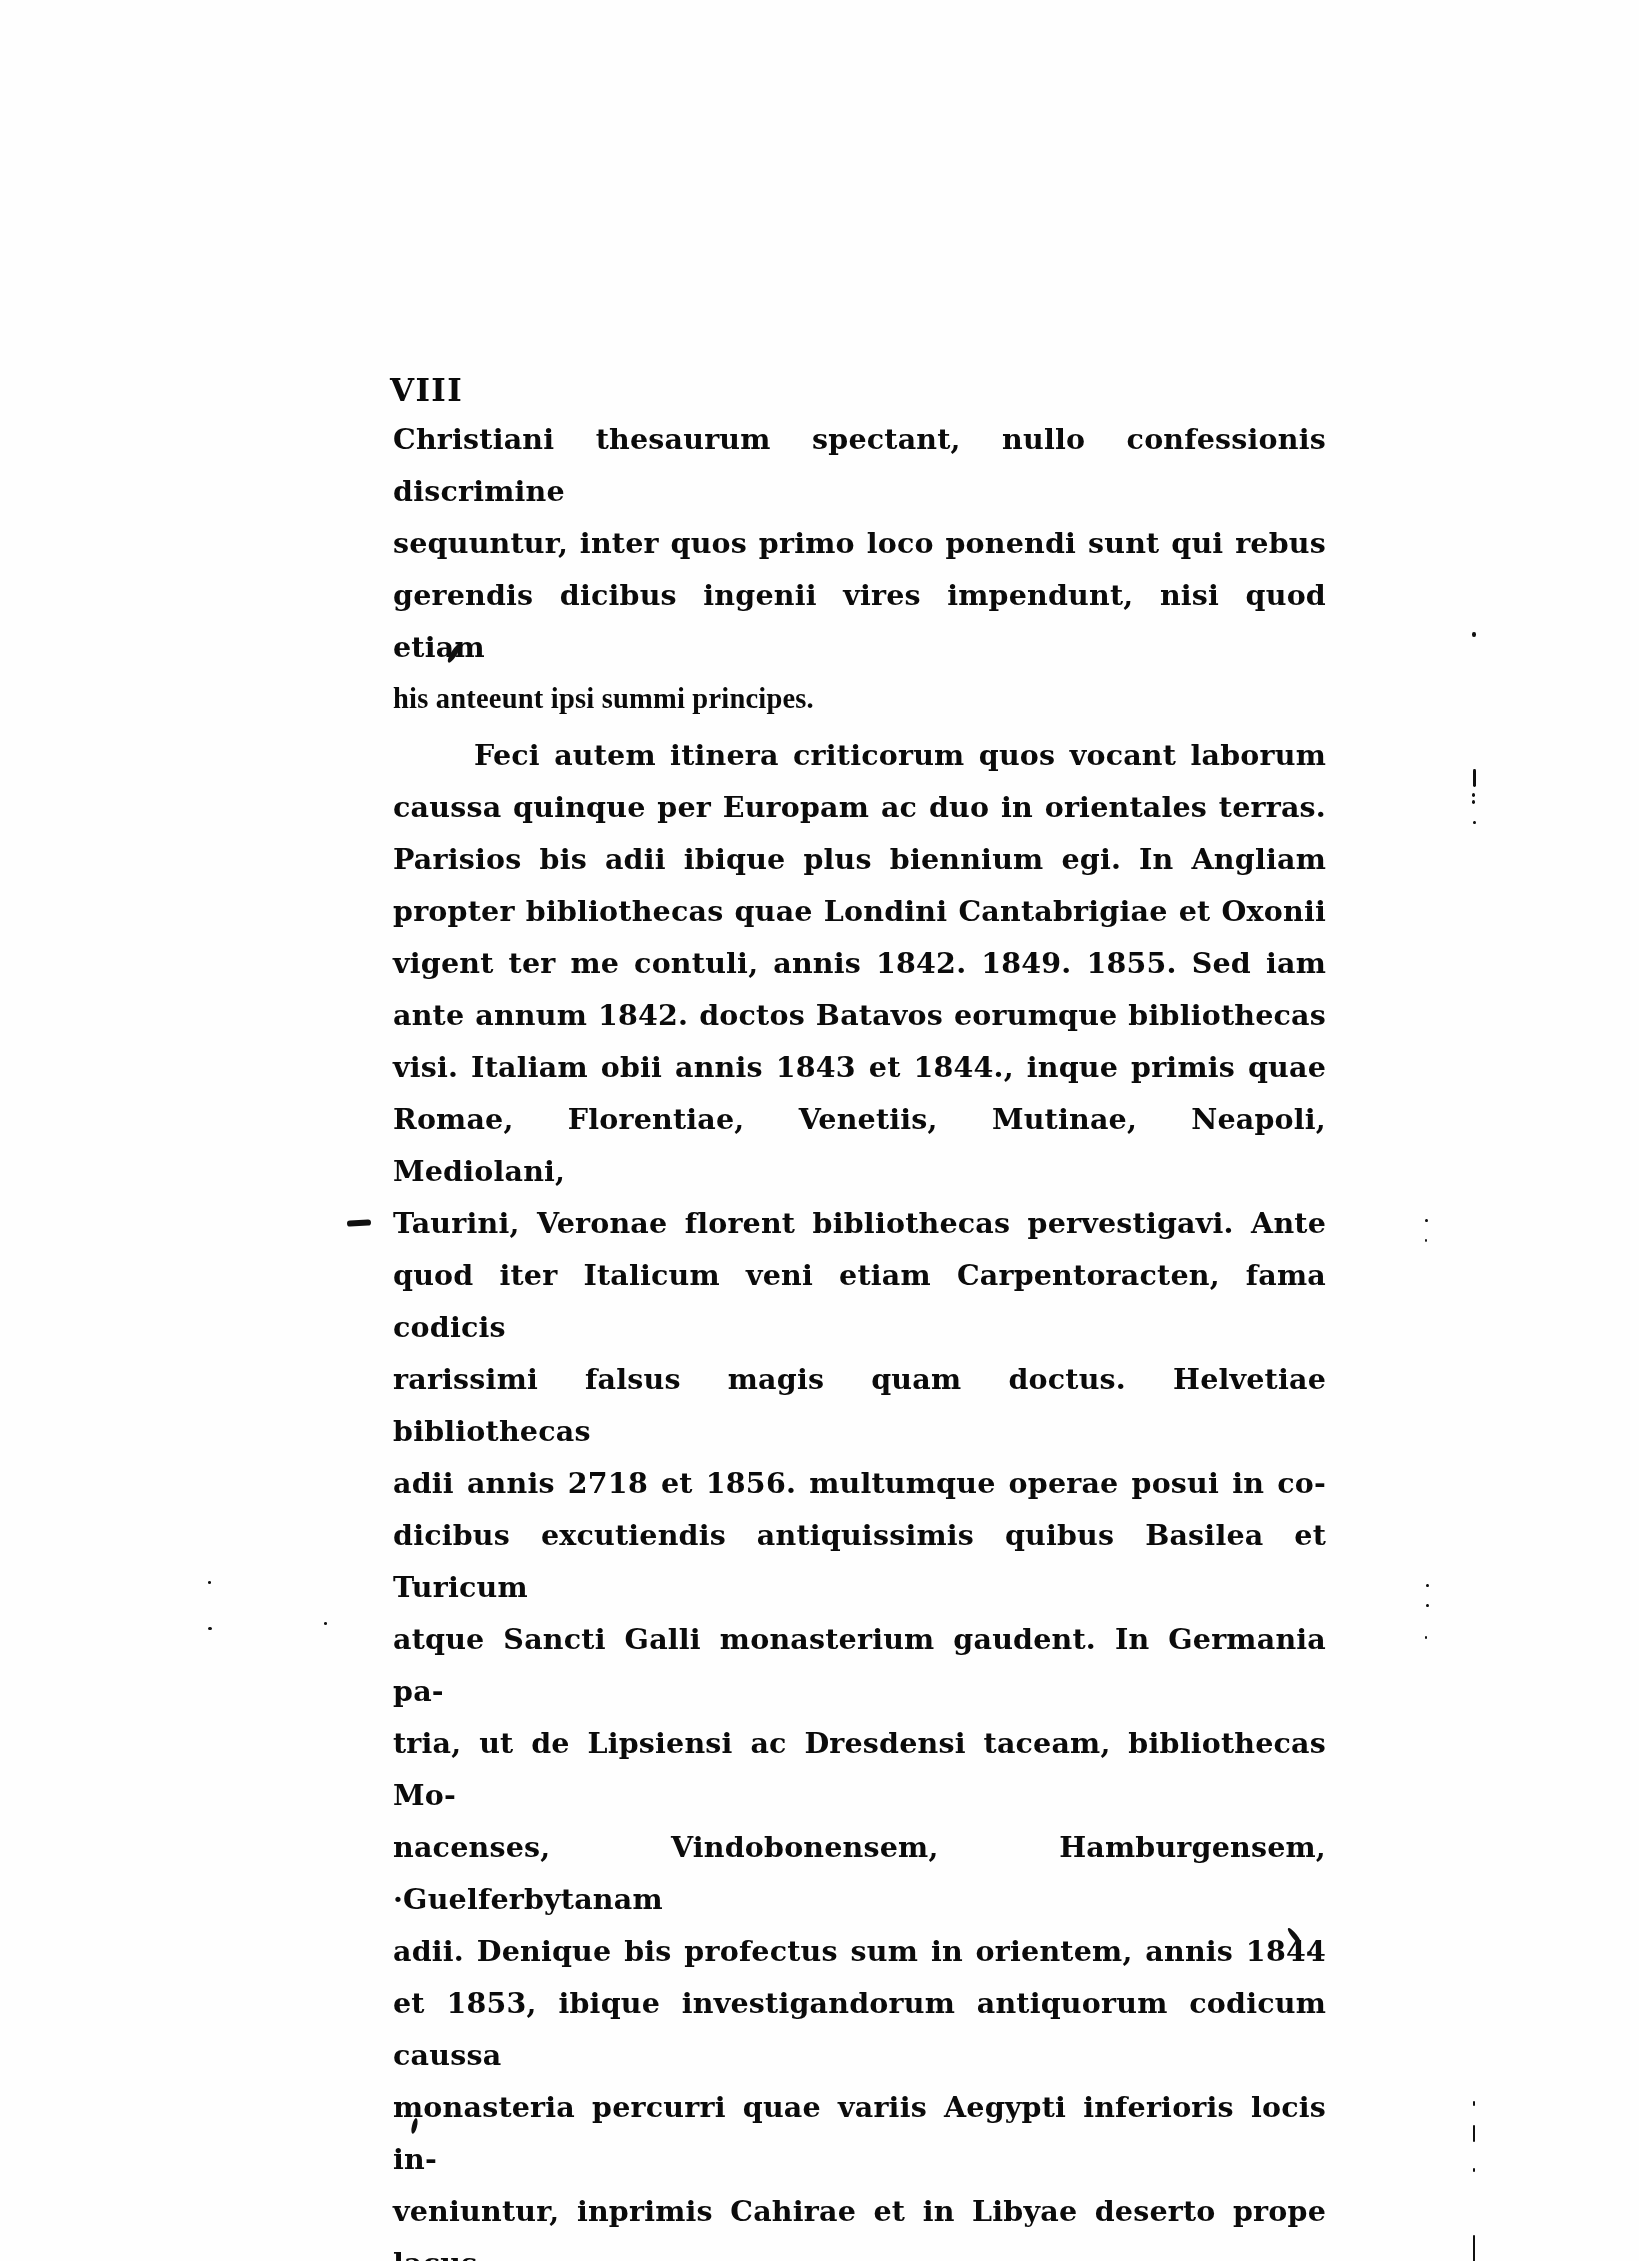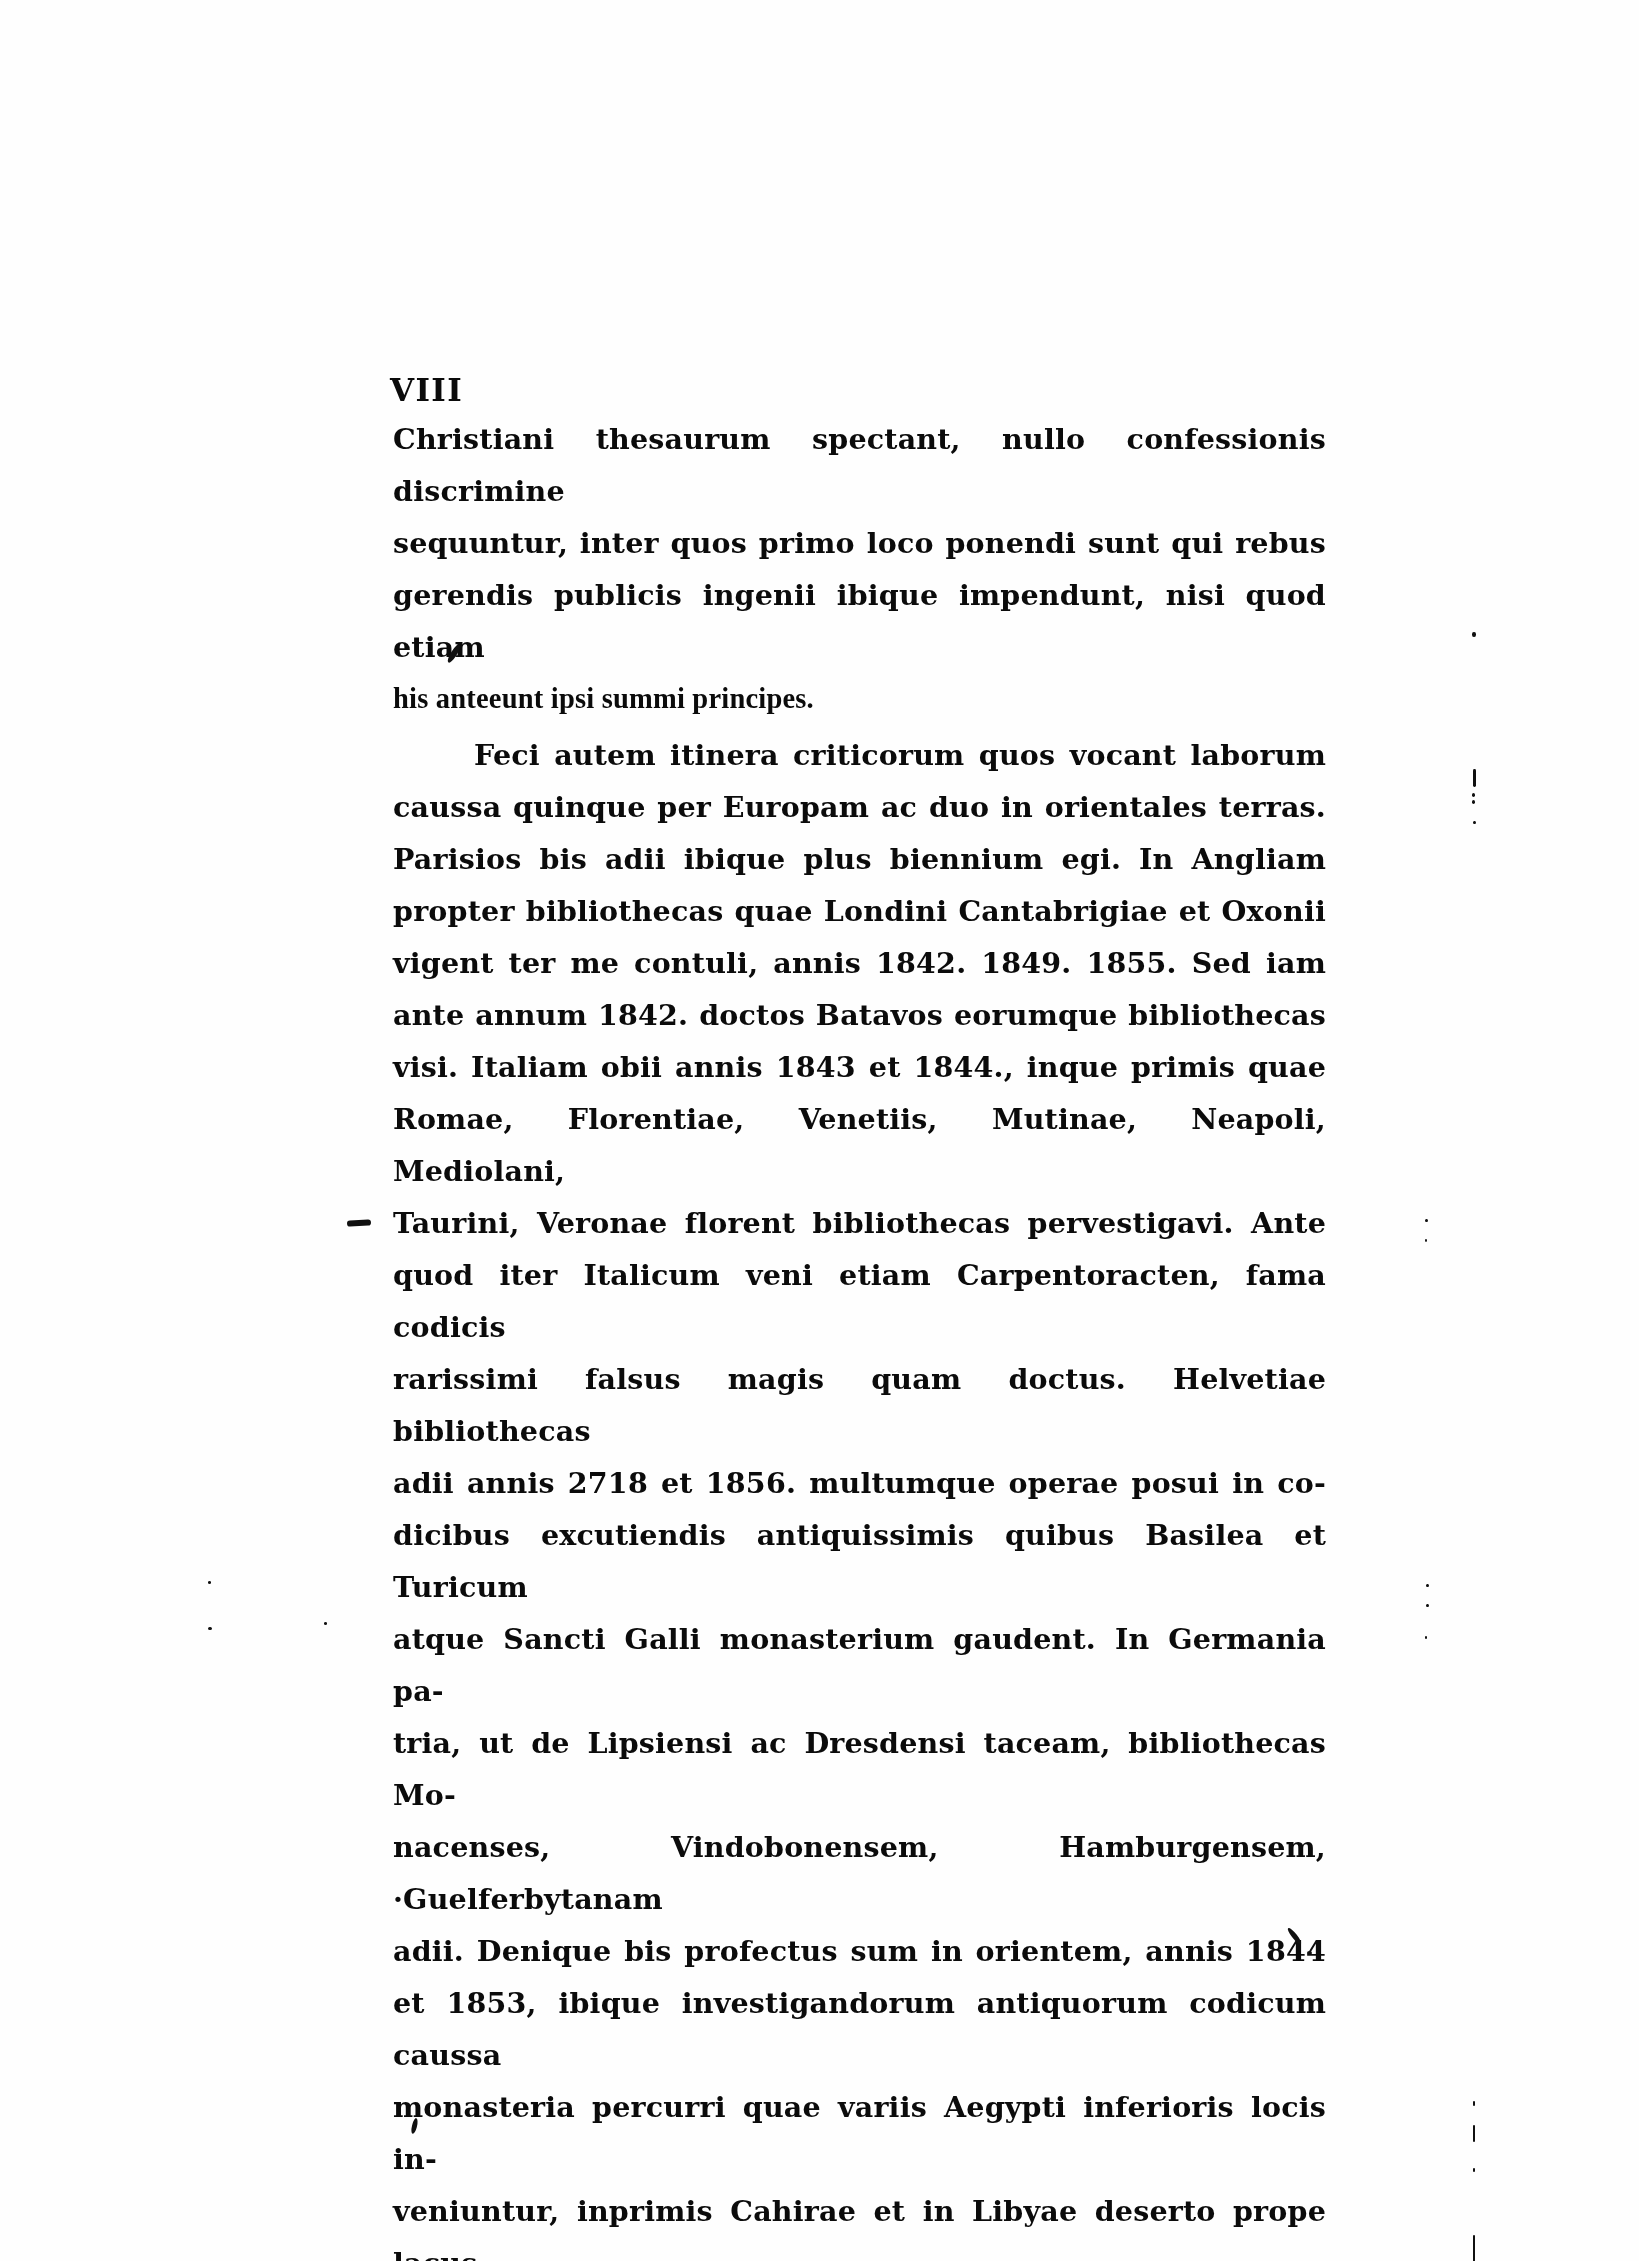--- a/index.html
+++ b/index.html
@@ -57,21 +57,21 @@
 </head>
 <body>
 
 <div class="page">
   <div class="pagenum">VIII</div>
 
   <div class="textblock" id="textblock">
       <div class="para">
         <div class="line">Christiani thesaurum spectant, nullo confessionis discrimine</div>
         <div class="line">sequuntur, inter quos primo loco ponendi sunt qui rebus</div>
-        <div class="line">gerendis publicis ingenii ibique impendunt, nisi quod etiam</div>
+        <div class="line">gerendis dicibus ingenii vires impendunt, nisi quod etiam</div>
         <div class="line flush-left">his anteeunt ipsi summi principes.</div>
       </div>
       <div class="para">
         <div class="line indented">Feci autem itinera criticorum quos vocant laborum</div>
         <div class="line">caussa quinque per Europam ac duo in orientales terras.</div>
         <div class="line">Parisios bis adii ibique plus biennium egi. In Angliam</div>
         <div class="line">propter bibliothecas quae Londini Cantabrigiae et Oxonii</div>
         <div class="line">vigent ter me contuli, annis 1842. 1849. 1855. Sed iam</div>
         <div class="line">ante annum 1842. doctos Batavos eorumque bibliothecas</div>
         <div class="line">visi. Italiam obii annis 1843 et 1844., inque primis quae</div>

